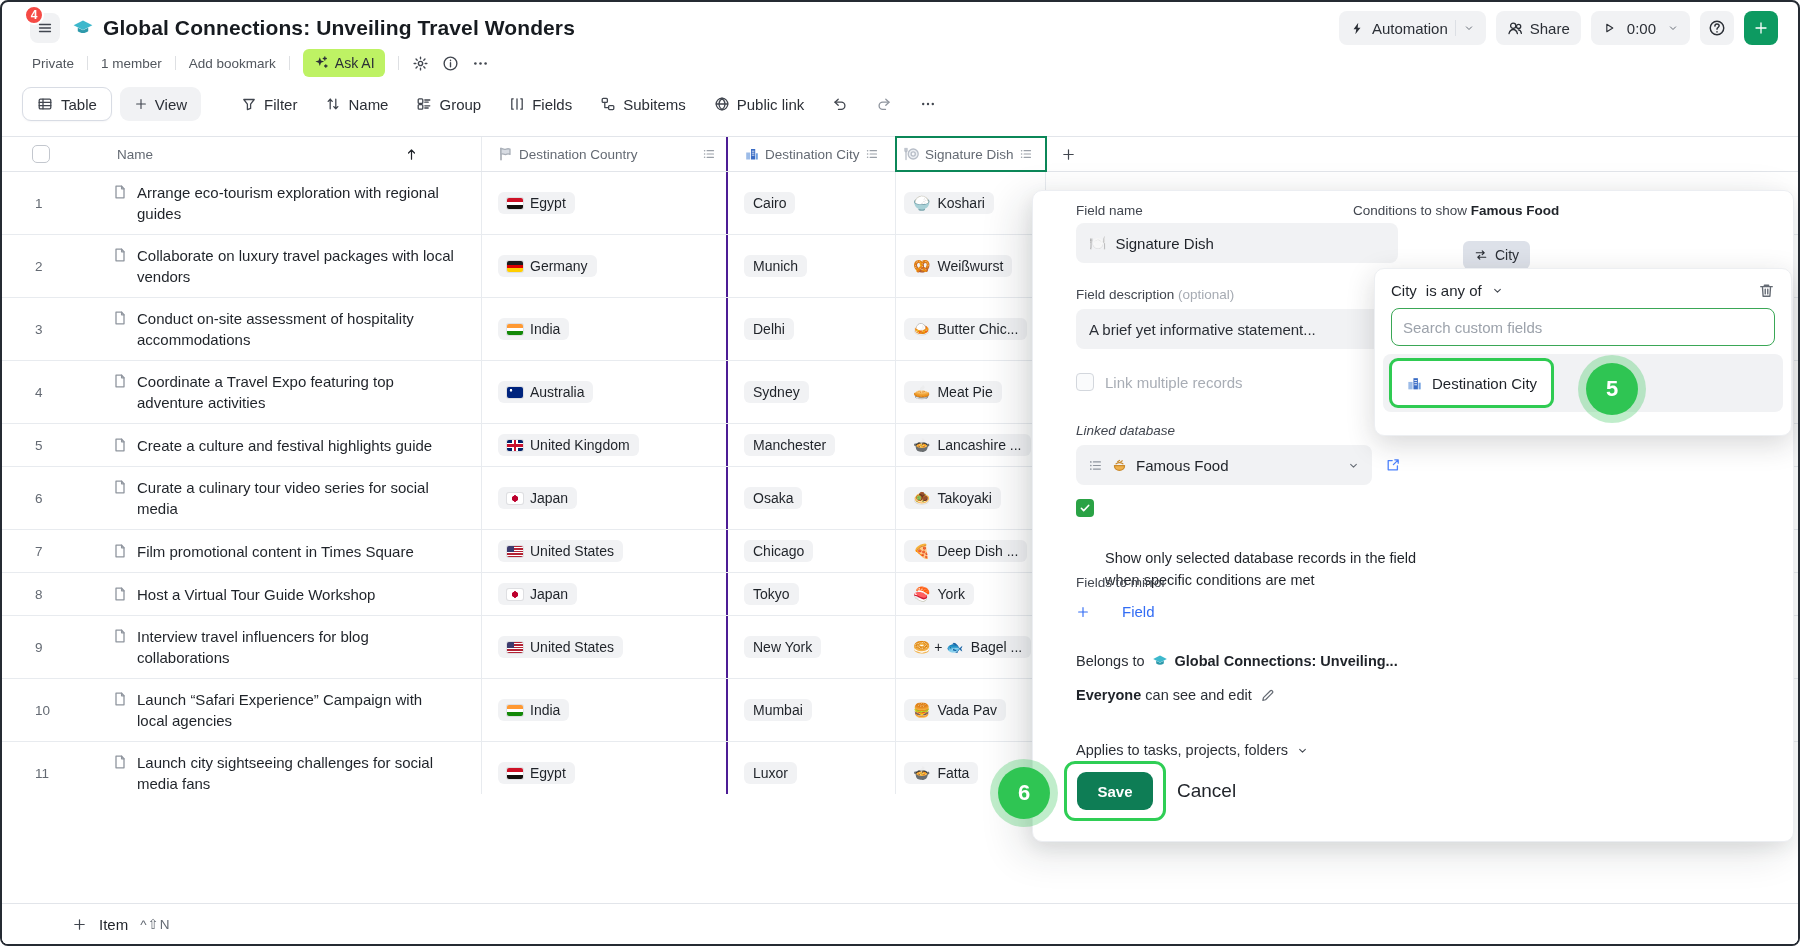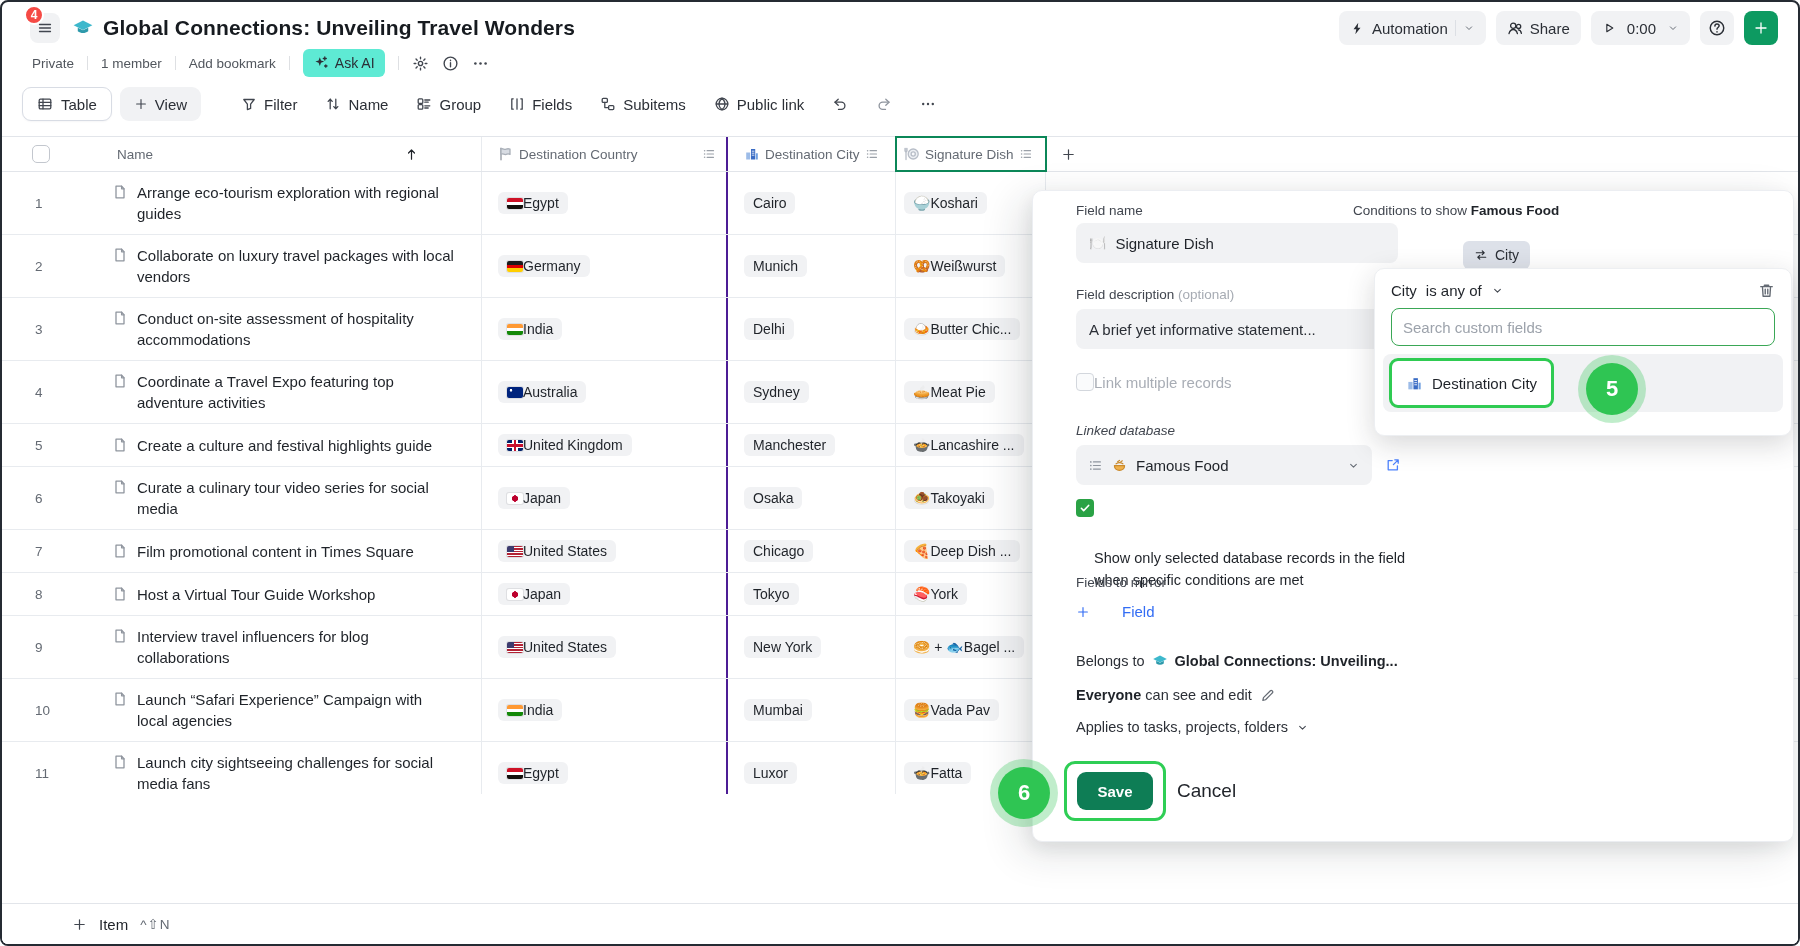--- a/index.html
+++ b/index.html
@@ -16,21 +16,21 @@
   .page-title { margin-left:9px; font-size:21px; font-weight:700; color:#171b20; letter-spacing:.1px; }
   .tb-right { margin-left:auto; display:flex; align-items:center; gap:10px; }
   .pill { height:34px; background:#f1f2f4; border-radius:8px; display:flex; align-items:center; gap:7px; padding:0 11px; font-size:15px; color:#2b2f36; }
   .pill .vdiv { width:1px; height:16px; background:#dcdfe4; }
   .pill.sq { width:34px; justify-content:center; padding:0; }
   .pill.green { background:#0d9a61; color:#fff; }
 
   
   .meta-row { position:absolute; top:46px; left:0; height:30px; display:flex; align-items:center; padding-left:30px; gap:13px; font-size:13.5px; color:#51565d; }
   .vd { width:1px; height:14px; background:#dee0e3; }
-  .chip-askai { display:flex; align-items:center; gap:6px; background:#5eead4; border-radius:6px; height:28px; padding:0 10px; color:#2b2f36; font-size:14px; }
+  .chip-askai { display:flex; align-items:center; gap:6px; background:#bef264; border-radius:6px; height:28px; padding:0 10px; color:#2b2f36; font-size:14px; }
   .meta-ico { color:#41464f; display:flex; align-items:center; }
 
   
   .toolbar { position:absolute; top:84px; left:20px; right:20px; height:36px; display:flex; align-items:center; font-size:15px; color:#2b2f36; }
   .btn-table { display:flex; align-items:center; gap:8px; height:34px; padding:0 14px; background:#fff; border:1px solid #d8dce4; border-radius:9px; box-shadow:0 1px 2px rgba(31,35,41,.04); }
   .btn-view  { display:flex; align-items:center; gap:7px; height:34px; padding:0 14px; background:#f1f2f4; border-radius:9px; margin-left:8px; }
   .tool-item { display:flex; align-items:center; gap:7px; margin-left:28px; }
   .tool-item.first { margin-left:40px; }
   .tool-ico { display:flex; color:#41464f; }
   .muted { color:#8f959e; }
@@ -52,21 +52,21 @@
   .checkbox { width:18px; height:18px; border:1.5px solid #c3c7ce; border-radius:5px; background:#fff; }
   .sort-up { margin-left:auto; margin-right:62px; color:#1f2329; display:flex; }
 
   .tbody { height:622px; overflow:hidden; }
   .trow { display:flex; border-bottom:1px solid #e8ebef; font-size:15px; }
   .trow .cell { display:flex; align-items:center; padding-top:10px; padding-bottom:10px; }
   .trow .num { flex:0 0 88px; padding-left:33px; color:#646a73; font-size:13.5px; align-items:center; }
   .name-in { display:flex; gap:9px; align-items:flex-start; }
   .doc-ico { color:#8f959e; display:flex; margin-top:2px; }
   .task { max-width:318px; line-height:21px; color:#1f2329; }
-  .chip { display:inline-flex; align-items:center; background:#f1f2f4; border-radius:6px; padding:3px 9px; font-size:14px; color:#1f2329; white-space:nowrap; }
+  .chip { display:inline-flex; align-items:center; gap:7px; background:#f1f2f4; border-radius:6px; padding:3px 9px; font-size:14px; color:#1f2329; white-space:nowrap; }
   .flag { width:16px; height:11px; border-radius:2px; display:inline-block; box-shadow:0 0 0 1px rgba(31,35,41,.09); background-repeat:no-repeat; }
   .flag-egypt   { background-image:linear-gradient(#ce1126 33%,#fff 33% 66%,#14100c 66%); }
   .flag-germany { background-image:linear-gradient(#1b1b1b 33%,#dd0000 33% 66%,#ffce00 66%); }
   .flag-india   { background-image:linear-gradient(#ff9933 33%,#fff 33% 66%,#138808 66%); }
   .flag-australia { background-color:#00247d; background-image:radial-gradient(circle at 25% 30%, #fff 1px, transparent 1.6px); }
   .flag-uk { background-color:#012169; background-image:
       linear-gradient(to bottom, transparent 38%, #c8102e 38% 62%, transparent 62%),
       linear-gradient(to right, transparent 41%, #c8102e 41% 59%, transparent 59%),
       linear-gradient(to bottom, transparent 28%, #fff 28% 72%, transparent 72%),
       linear-gradient(to right, transparent 33%, #fff 33% 67%, transparent 67%); }
@@ -86,21 +86,21 @@
            border:1px solid #eceef2; box-shadow:-12px 10px 40px rgba(31,35,41,.14), 0 6px 18px rgba(31,35,41,.08);padding-left:35px; }
   .p-abs { position:absolute; }
   .p-label { font-size:13.5px; color:#41464f; }
   .p-optional { color:#a6abb3; }
   .p-input { background:#f1f2f4; border-radius:8px; height:40px; display:flex; align-items:center; gap:9px; padding:0 13px; font-size:15px; color:#1f2329; }
   .cond-chip { display:inline-flex; align-items:center; gap:7px; background:#dde1e9; border-radius:6px; height:28px; padding:0 11px; font-size:14px; color:#2b2f36; }
   .gray-label { color:#a8adb5; }
   .cb { width:18px; height:18px; border-radius:4px; flex:0 0 auto; }
   .cb.off { border:1.5px solid #d3d7dd; background:#fafbfc; }
   .cb.on { background:#2aa245; display:flex; align-items:center; justify-content:center; color:#fff; }
-  .row-flex { display:flex; align-items:center; gap:0; }
+  .row-flex { display:flex; align-items:center; gap:11px; }
   .select-box { width:296px; background:#f1f2f4; border-radius:8px; height:40px; display:flex; align-items:center; gap:9px; padding:0 12px; font-size:15px; }
   .link-blue { color:#336df4; font-size:15px; display:flex; align-items:center; gap:7px; }
   .p-text { font-size:14.5px; color:#2b2f36; }
   .bold { font-weight:700; color:#1f2329; }
   .save-ring { position:absolute; left:1062px; top:759px; width:102px; height:60px; border:3px solid #2fce55; border-radius:11px; background:#fff; z-index:11; }
   .save-btn { position:absolute; left:1075px; top:770px; width:76px; height:38px; background:#0e7d55; color:#fff; border:none; border-radius:9px; font-size:15px; font-weight:600; z-index:12; font-family:inherit; }
   .cancel-btn { position:absolute; left:1175px; top:770px; height:38px; display:flex; align-items:center; font-size:19px; color:#1f2329; z-index:12; }
 
   
   .dropdown { position:absolute; left:1372px; top:266px; width:418px; height:168px; background:#fff; border-radius:10px; z-index:20;
@@ -861,21 +861,21 @@
       <b class="bold">Global Connections: Unveiling...</b>
     </div>
     <div class="p-abs p-text row-flex" style="left:43px; top:496px; gap:8px;">
       <span><b class="bold">Everyone</b><span> can see and edit</span></span>
       <span style="color:#646a73; display:flex;">
           <svg width="15" height="15" viewBox="0 0 16 16" fill="none" stroke="currentColor" stroke-width="1.3" stroke-linecap="round" stroke-linejoin="round">
             <path d="M3 13.2l.7-2.9 7.4-7.4a1.2 1.2 0 0 1 1.7 0l.5.5a1.2 1.2 0 0 1 0 1.7l-7.4 7.4z"></path>
           </svg>
         </span>
     </div>
-    <div class="p-abs p-text row-flex" style="left:43px; top:528px; gap:8px;">
+    <div class="p-abs p-text row-flex" style="left:43px; top:551px; gap:8px;">
       <span>Applies to tasks, projects, folders</span>
       <span style="color:#41464f; display:flex;">
           <svg width="13" height="13" viewBox="0 0 16 16" fill="none" stroke="currentColor" stroke-width="1.3" stroke-linecap="round" stroke-linejoin="round">
             <path d="M4.5 6.5 8 10l3.5-3.5"></path>
           </svg>
         </span>
     </div>
   </aside>
 
   <div class="dropdown">

